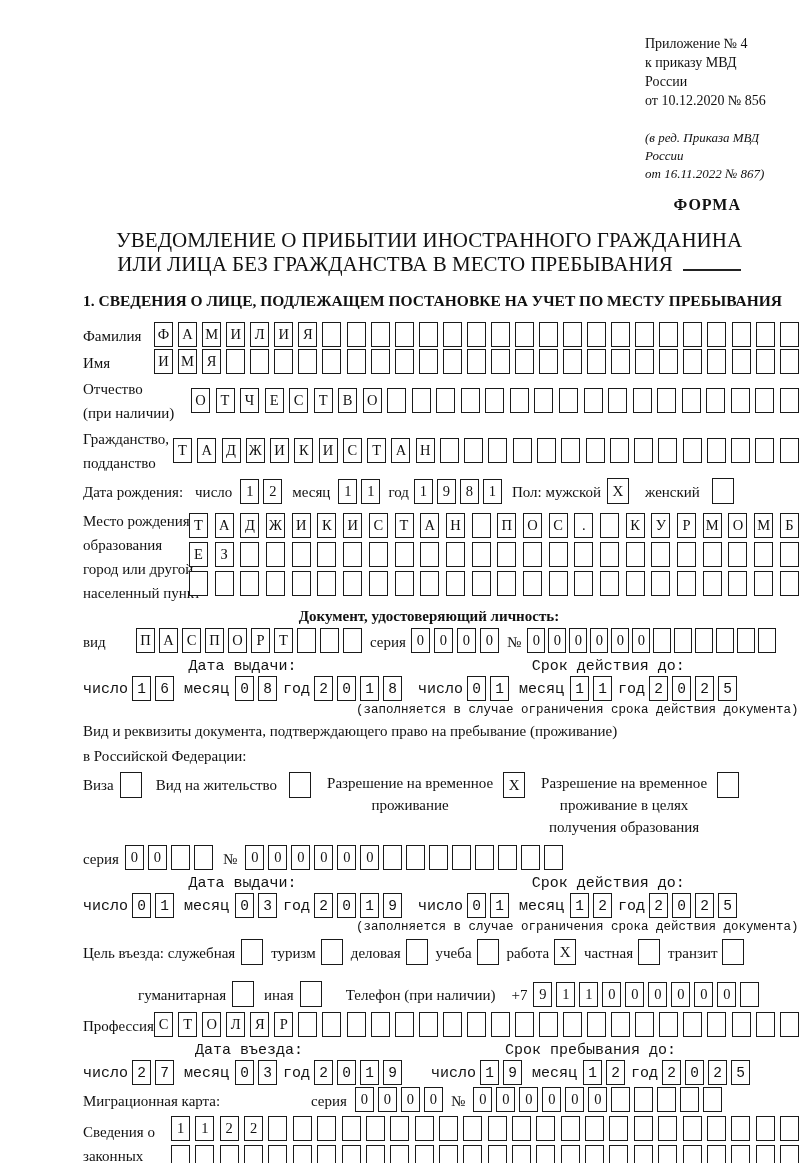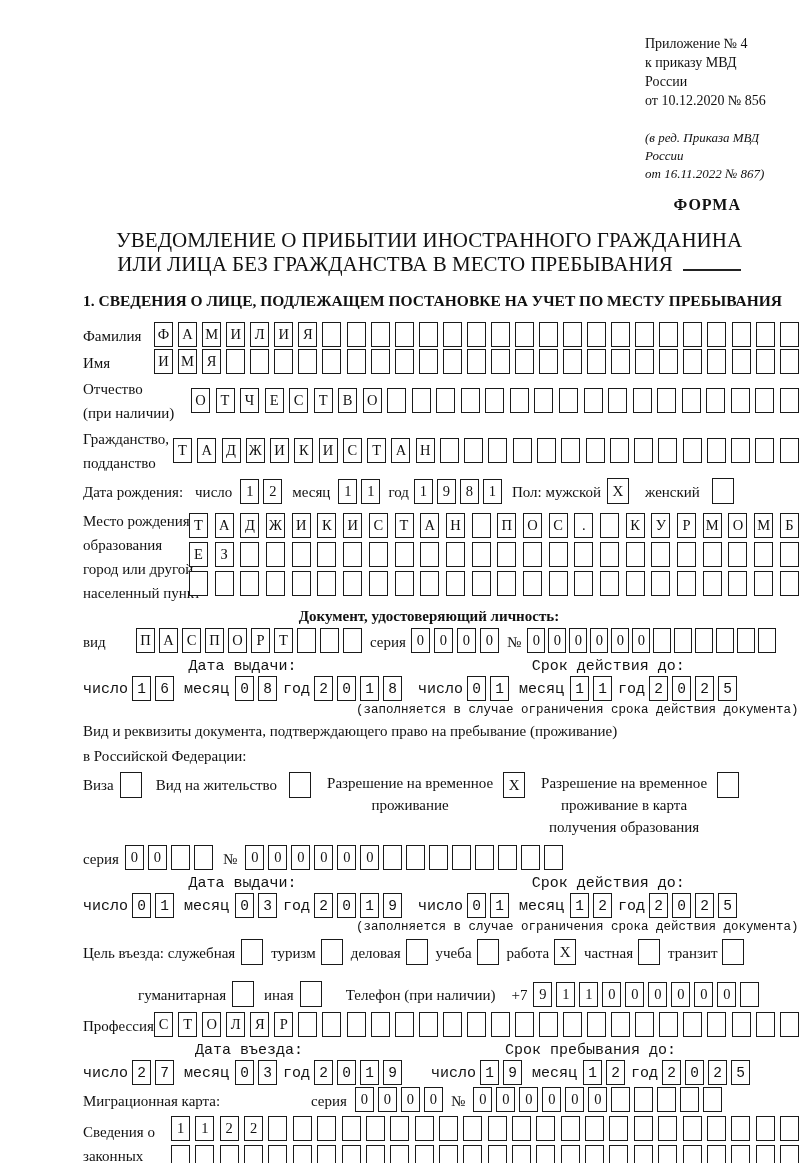--- a/index.html
+++ b/index.html
@@ -439,21 +439,21 @@
     <span class="cbox ml6"></span>
     <span class="lbl ml14">Вид на жительство</span>
     <span class="cbox ml12"></span>
     <div class="center-lines ml16">
       <div>Разрешение на временное</div>
       <div>проживание</div>
     </div>
     <span class="cbox ml10">X</span>
     <div class="center-lines ml16">
       <div>Разрешение на временное</div>
-      <div>проживание в карта</div>
+      <div>проживание в целях</div>
       <div>получения образования</div>
     </div>
     <span class="cbox ml10"></span>
   </div>
 
   <div class="row aic">
     <span class="lbl">серия</span>
     <span class="boxrow ml6">
         <span class="box">0</span>
         <span class="box">0</span>

